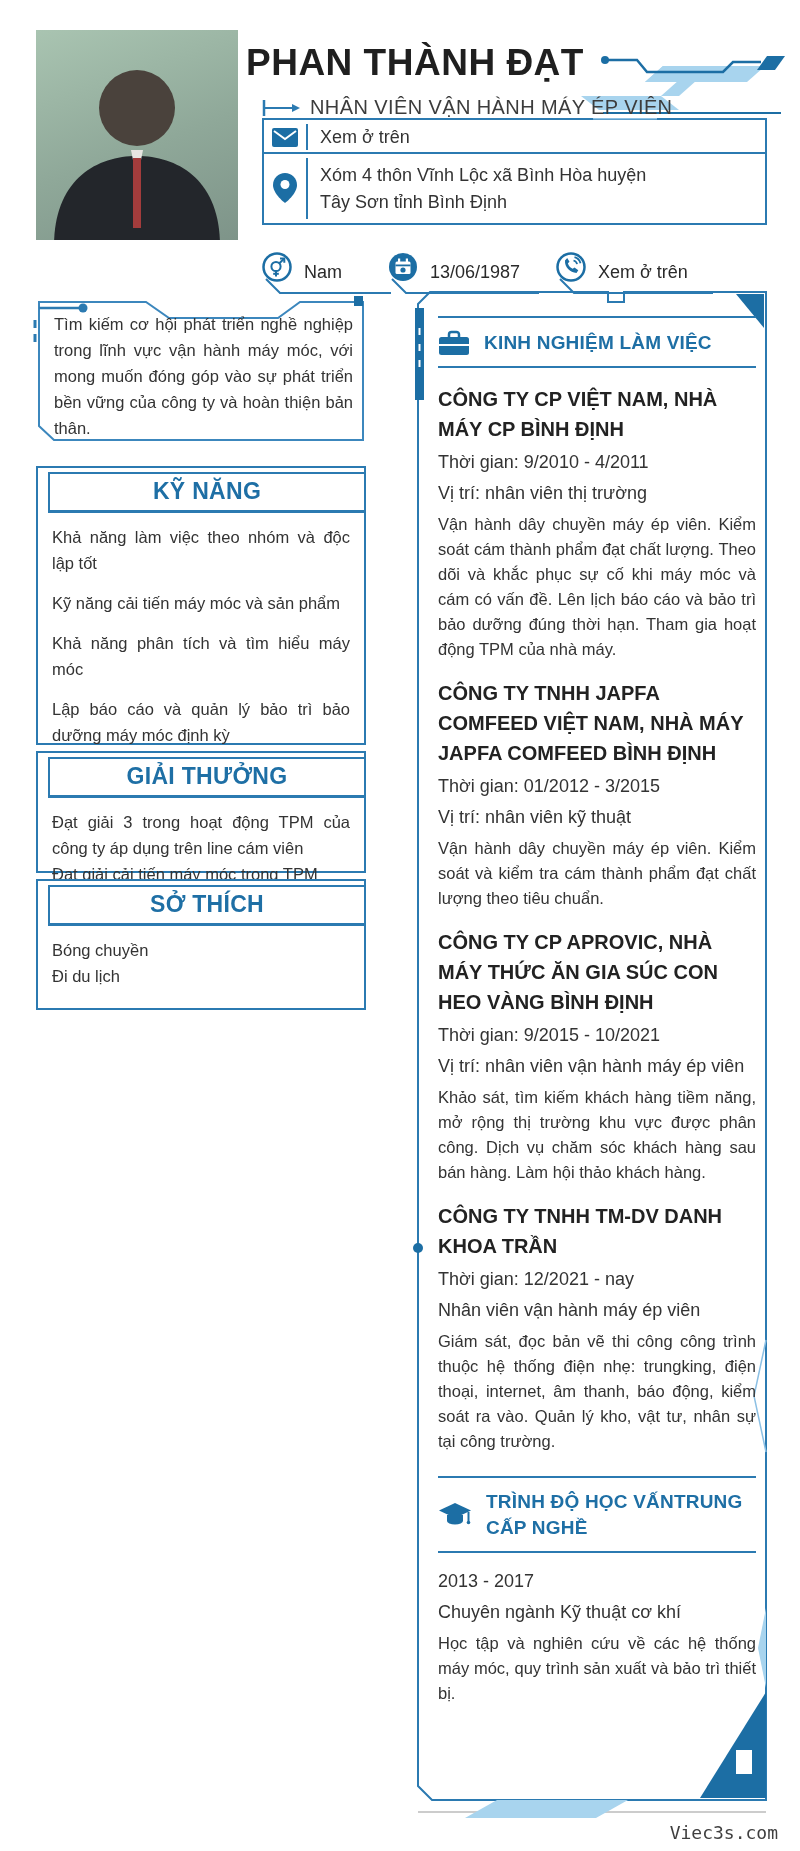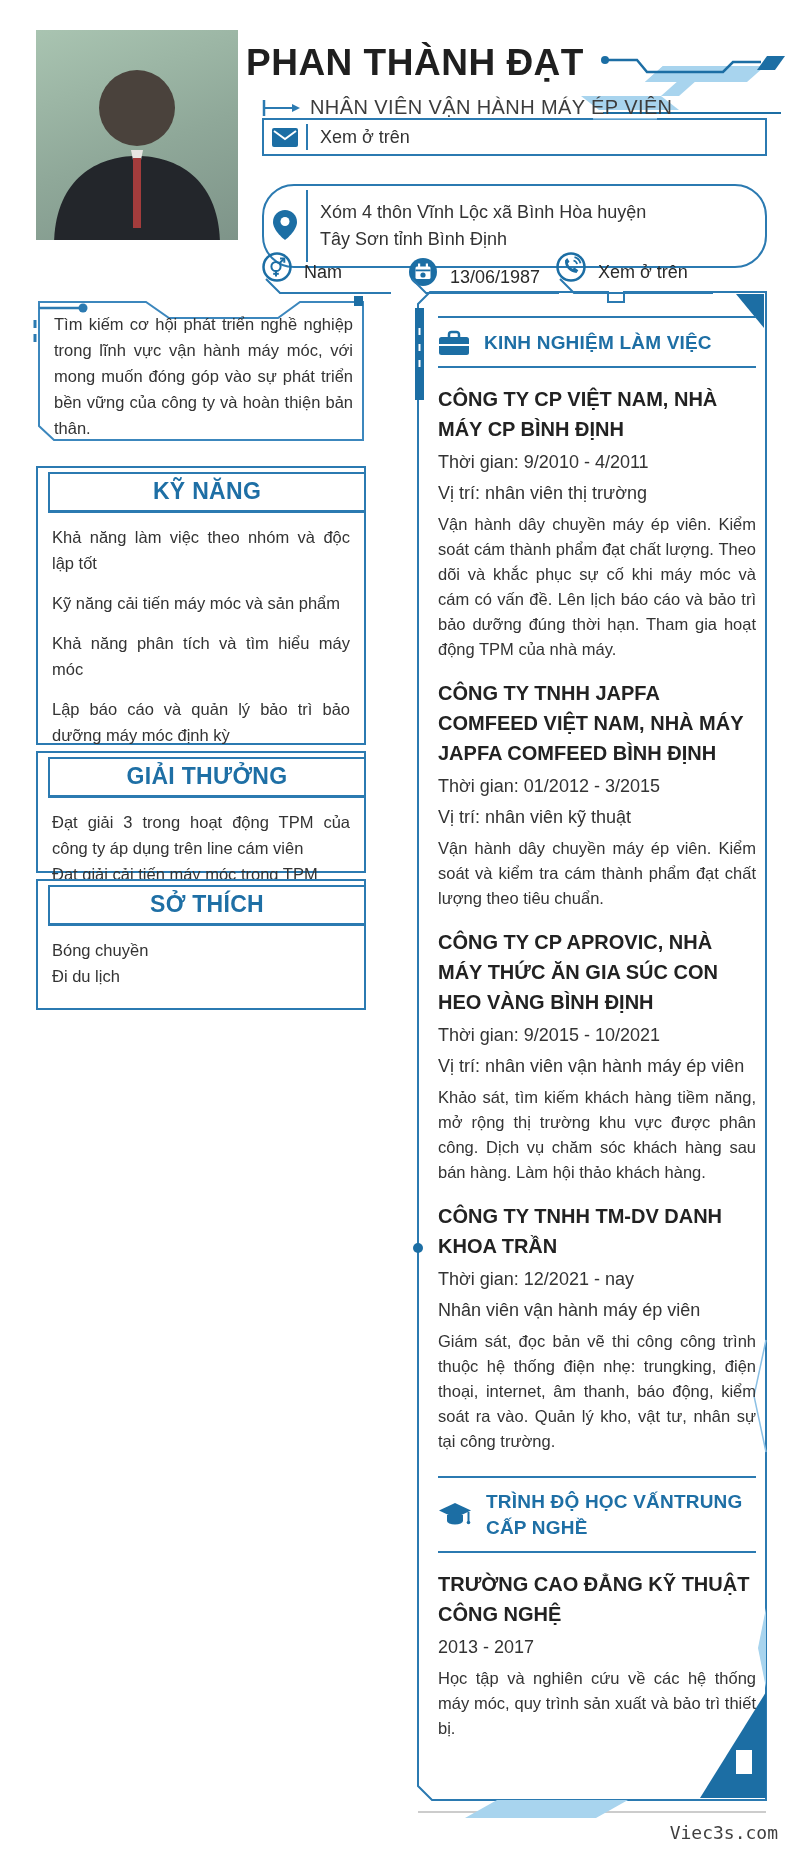--- a/index.html
+++ b/index.html
@@ -12,28 +12,28 @@
            background:linear-gradient(160deg,#a9c4b1 0%,#8fa899 55%,#7e9489 100%); overflow:hidden; }
   .photo svg { position:absolute; bottom:-6px; left:0; }
   .name { position:absolute; left:246px; top:42px; font-size:37px; font-weight:700; color:#1f1f1f; letter-spacing:.5px; }
   .subtitle-row { position:absolute; left:262px; top:96px; display:flex; align-items:center; z-index:2; }
   .subtitle-tick { margin-right:10px; }
   .subtitle { font-size:20px; color:#3c3c3c; letter-spacing:.4px; white-space:nowrap; }
   .deco { position:absolute; left:575px; top:48px; z-index:1; }
 
   .info-box { position:absolute; left:262px; width:505px; border:2px solid #2b7ab1; display:flex; align-items:center; background:#fff; }
   .box-email { top:118px; height:38px; }
-  .box-address { top:184px; height:84px;border-radius:32px; }
+  .box-address { top:152px; height:73px; }
   .box-icon { width:42px; display:flex; justify-content:center; align-items:center; flex:0 0 42px; }
   .box-sep { width:2px; align-self:stretch; background:#2b7ab1; margin:4px 0; }
   .box-text { padding-left:12px; font-size:18px; color:#333; line-height:27px; }
 
   .contact-item { position:absolute; top:252px; height:40px; display:flex; align-items:flex-start; }
   .ci-gender { left:262px; width:130px; }
-  .ci-dob { left:408px; width:152px;align-items:center; }
+  .ci-dob { left:388px; width:152px; }
   .ci-phone { left:556px; width:160px; }
   .ci-label { font-size:18px; color:#2a2a2a; margin-left:12px; padding-top:10px; }
   .ci-underline { position:absolute; left:0; bottom:-4px; }
 
   
   .lsection { position:absolute; left:36px; width:330px; border:2px solid #2b7ab1; background:#fff; }
   .lheader { margin:4px 0 0 10px; border:2px solid #2b7ab1; border-right:none; border-bottom:3px solid #2b7ab1;
              text-align:center; padding:4px 0 5px; font-size:23px; font-weight:700; color:#1e6fa5; letter-spacing:.3px; }
   .lbody { padding:11px 14px 0 14px; font-size:16.5px; line-height:26px; color:#333; }
   .lbody p { margin:0 0 14px; text-align:justify; }
@@ -266,22 +266,22 @@
           <polygon points="17,1 33,8.5 17,16 1,8.5" fill="#1c6ea4"></polygon>
           <path d="M9,13 v6 a8,3.5 0 0 0 16,0 v-6" fill="#1c6ea4"></path>
           <line x1="30.5" y1="10" x2="30.5" y2="19" stroke="#1c6ea4" stroke-width="2"></line>
           <circle cx="30.5" cy="20.5" r="1.8" fill="#1c6ea4"></circle>
         </svg>
         <span class="ph-title">TRÌNH ĐỘ HỌC VẤNTRUNG CẤP NGHỀ</span>
       </div>
       <div class="rule"></div>
 
       <div class="edu-body">
-        <p class="job-name">TRƯỜNG CAO ĐẲNG KỸ THUẬT CÔNG NGHỆ</p>
         <p class="job-line">2013 - 2017</p>
+        <p class="job-line">Chuyên ngành Kỹ thuật cơ khí</p>
         <p class="job-desc">Học tập và nghiên cứu về các hệ thống máy móc, quy trình sản xuất và bảo trì thiết bị.</p>
       </div>
     </div>
   </div>
 
   <div class="watermark">Viec3s.com</div>
 
 </div>
 
 </body></html>

